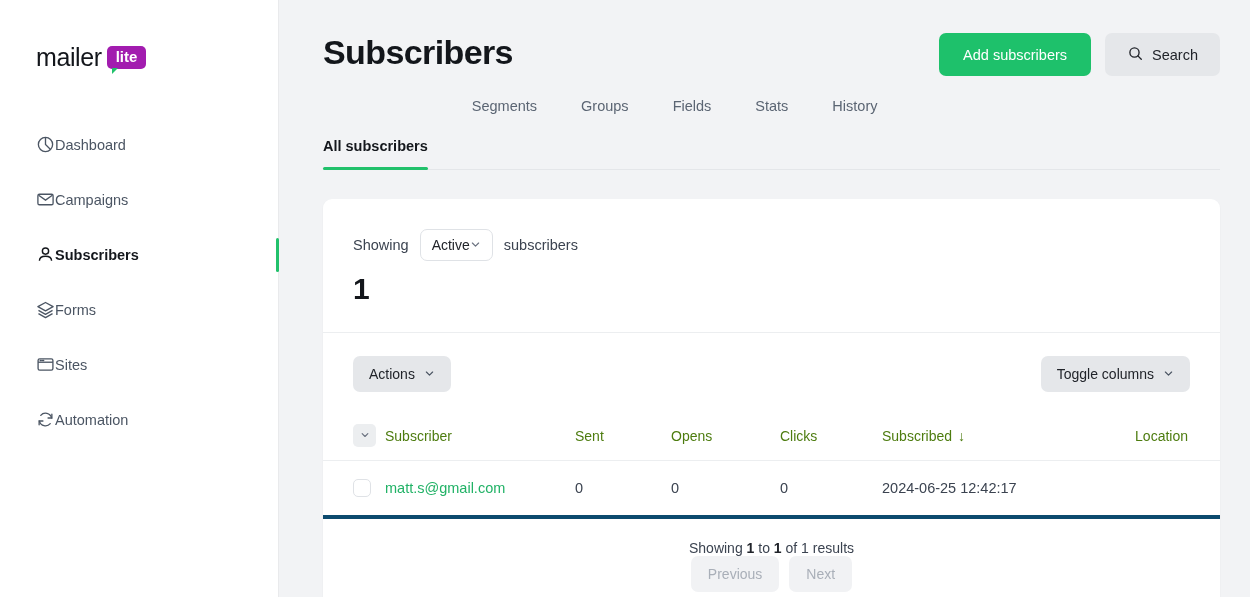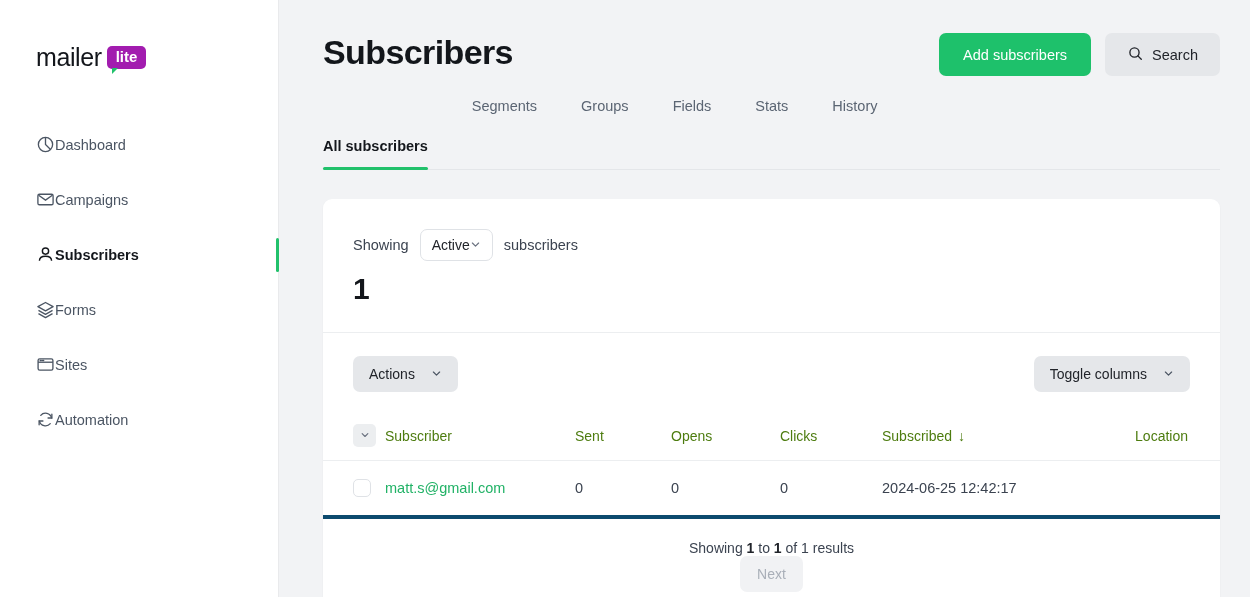--- a/index.html
+++ b/index.html
@@ -87,21 +87,21 @@
     height: 32px; padding: 0 11px; background: #fff;
     font-size: 14px; color: #21242a; cursor: pointer;
   }
   .count { font-size: 30px; font-weight: 700; color: #13161b; margin-top: 11px; letter-spacing: -0.3px; }
   .divider { height: 1px; background: #eceef0; margin-top: 26px; }
 
   .toolbar { display: flex; align-items: center; justify-content: space-between; padding: 23px 30px 0; }
   .btn-soft {
     background: #e5e7ea; color: #21242a; height: 36px;
     padding: 0 16px; border-radius: 7px; font-size: 14px;
-    display: inline-flex; align-items: center; gap: 16px; cursor: pointer; border: none;
+    display: inline-flex; align-items: center; gap: 9px; cursor: pointer; border: none;
     font-family: inherit;
   }
 
   table { width: 100%; border-collapse: collapse; margin-top: 22px; }
   thead th {
     color: #4d7c0f; font-size: 14px; font-weight: 400; text-align: left;
     padding: 10px 0 13px; border-bottom: 1px solid #eceef0; white-space: nowrap;
   }
   thead th.th-check, tbody td.td-check { width: 62px; padding-left: 30px; }
   th.c-sub, td.c-sub { width: 190px; }
@@ -324,18 +324,19 @@
         <div class="foot-text">
           <span>Showing</span>
           <b>1</b>
           <span>to</span>
           <b>1</b>
           <span>of</span>
           <span>1</span>
           <span>results</span>
         </div>
         <div class="pager">
+          <button class="btn-page">Previous</button>
           <button class="btn-page">Next</button>
         </div>
       </div>
     </section>
   </main>
 </div>
 
 </body></html>

